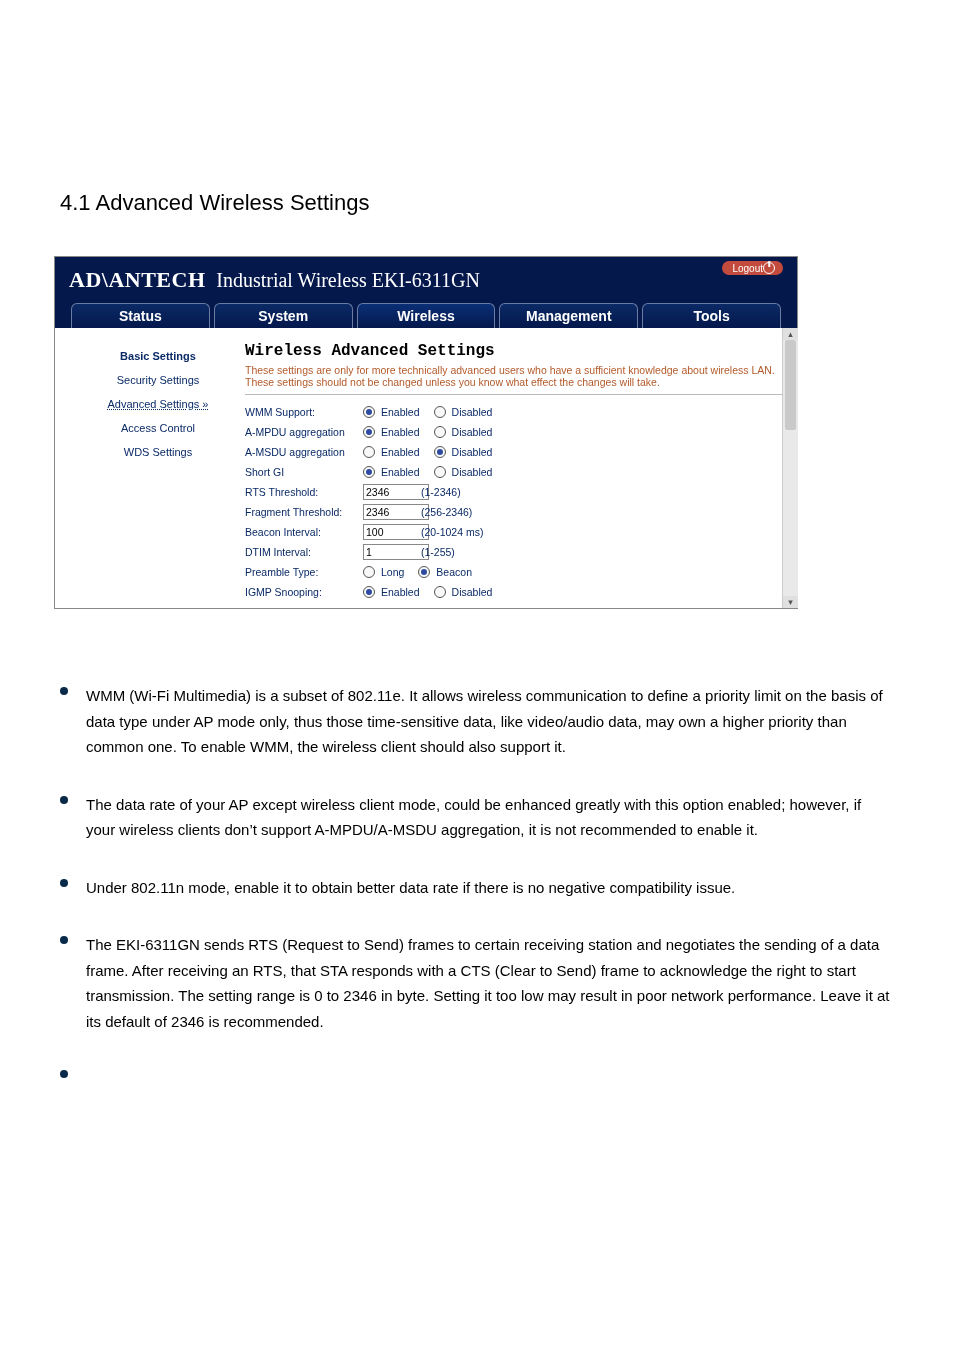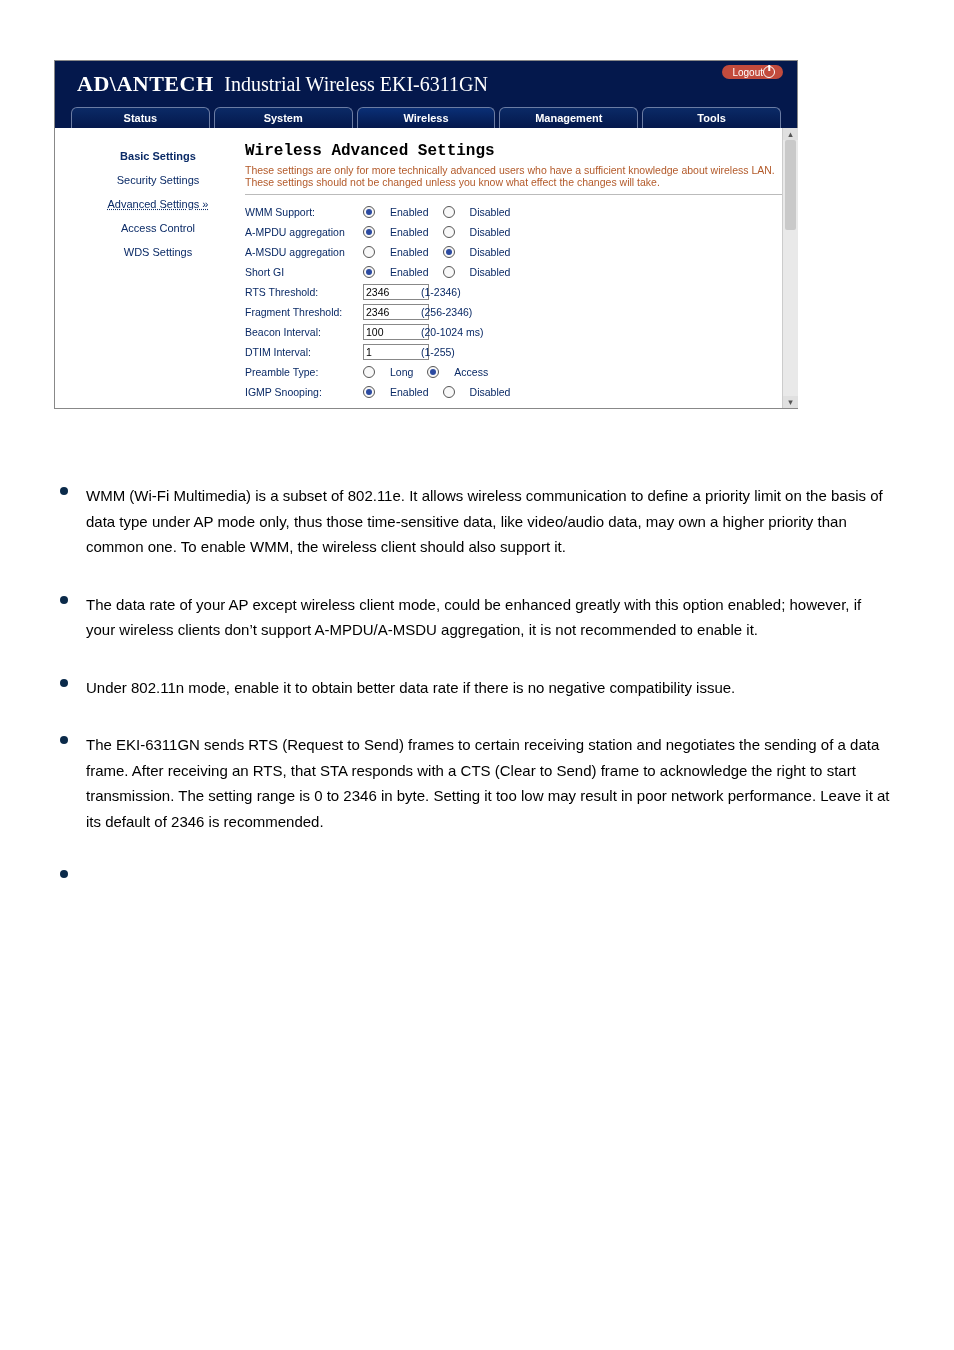--- a/index.html
+++ b/index.html
@@ -50,21 +50,21 @@
   .shot {
     width: 742px;
     margin-left: -6px;
     border: 1px solid #888;
     font-size: 11px;
   }
   .shot-header {
     background:#04184c;
     display:flex;
     align-items:center;
-    padding: 10px 14px 10px 22px;
+    padding: 10px 14px 10px 14px;
     gap: 14px;
     position: relative;
   }
   .brand {
     color:#fff;
     font-family: Georgia, "Times New Roman", serif;
   }
   .brand .bold {
     font-weight:bold;
     font-size: 22px;
@@ -104,21 +104,21 @@
   .tabs {
     background:#04184c;
     display:flex;
     padding: 0 14px 0 14px;
   }
   .tab {
     flex:1;
     text-align:center;
     padding:4px 0;
     color:#fff;
-    font-size:11px;
+    font-size:14px;
     font-weight:bold;
     border:1px solid #6b7ca3;
     border-bottom:none;
     border-radius:6px 6px 0 0;
     margin: 0 2px;
     background:linear-gradient(#0b2a66,#04184c);
   }
   .tab.active { background:linear-gradient(#0a2f76,#04184c); }
 
   .shot-body {
@@ -180,21 +180,21 @@
   .form-row .col-input { width: 52px; }
   .form-row input[type=text]{
     width: 60px; height:14px;
     font-size:10.5px;
     border:1px solid #888;
     padding:0 2px;
   }
   .radio {
     display:inline-flex;
     align-items:center;
-    gap:15px;
+    gap:6px;
     margin-right:8px;
   }
   .radio .dot {
     width:10px; height:10px;
     border:1px solid #555;
     border-radius:50%;
     display:inline-block;
     position:relative;
     background:#f8f8f8;
   }
@@ -228,20 +228,21 @@
     font-size:9px; text-align:center; line-height:12px; color:#555;
   }
   .scroll-arrow.up{ top:0; }
   .scroll-arrow.dn{ bottom:0; }
 </style>
 </head>
 <body>
 
 <div class="page">
 
+  <h2 class="heading">4.1  Advanced Wireless Settings</h2>
 
 
   <div class="shot">
 
     <div class="shot-header">
       <div class="brand">
         <span class="bold">AD\ANTECH</span>
         <span class="light">Industrial Wireless EKI-6311GN</span>
       </div>
       <div class="logout">
@@ -340,21 +341,21 @@
         </div>
 
         <div class="form-row">
           <span class="lbl">Preamble Type:</span>
           <span class="radio">
               <span class="dot"></span>
               <span>Long</span>
             </span>
           <span class="radio checked">
               <span class="dot"></span>
-              <span>Access</span>
+              <span>Beacon</span>
             </span>
         </div>
         <div class="form-row">
           <span class="lbl">IGMP Snooping:</span>
           <span class="radio checked">
               <span class="dot"></span>
               <span>Enabled</span>
             </span>
           <span class="radio">
               <span class="dot"></span>

